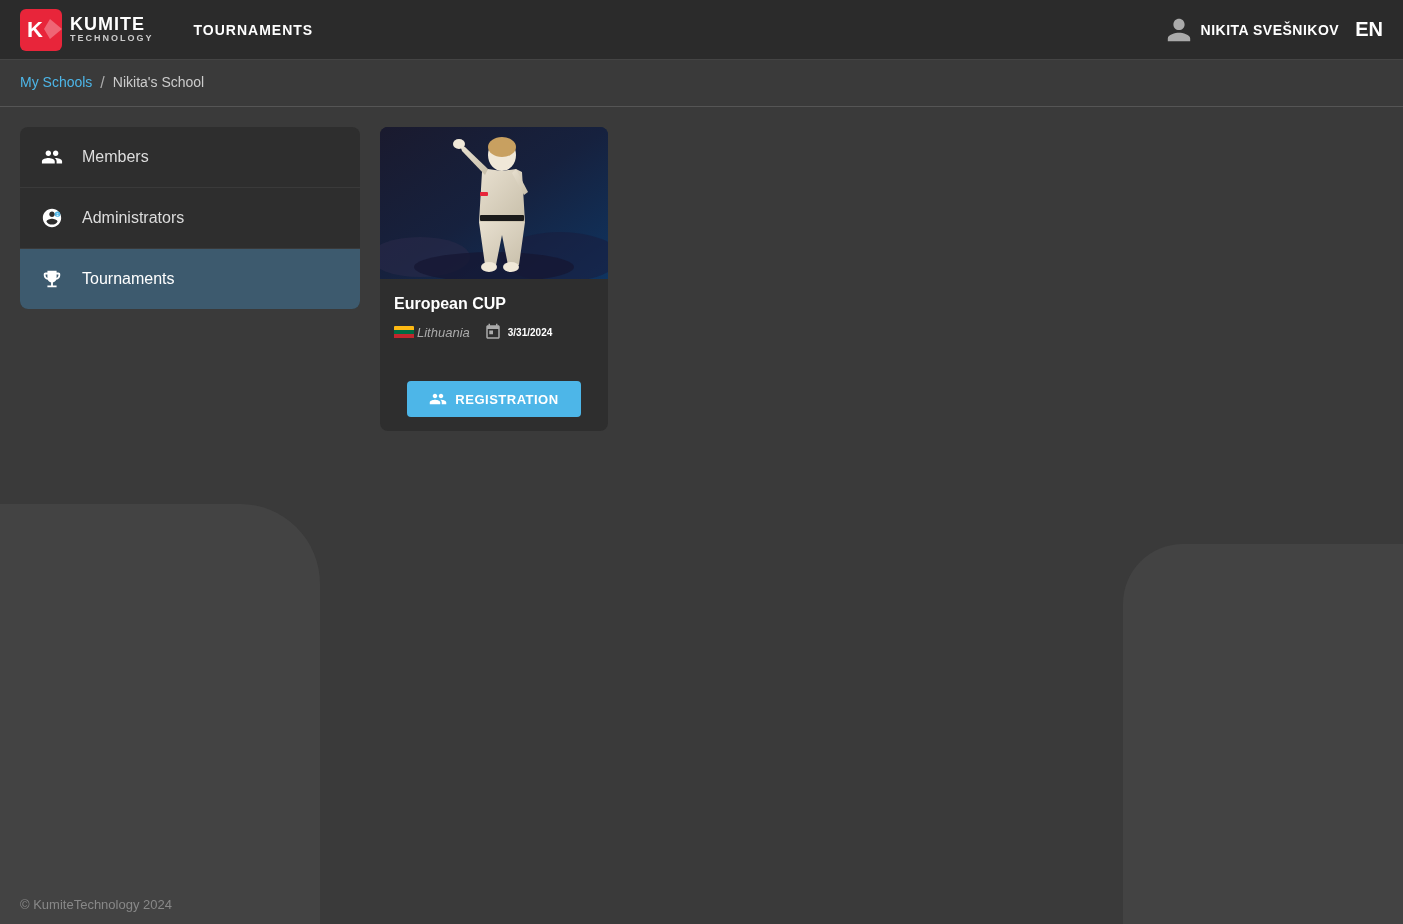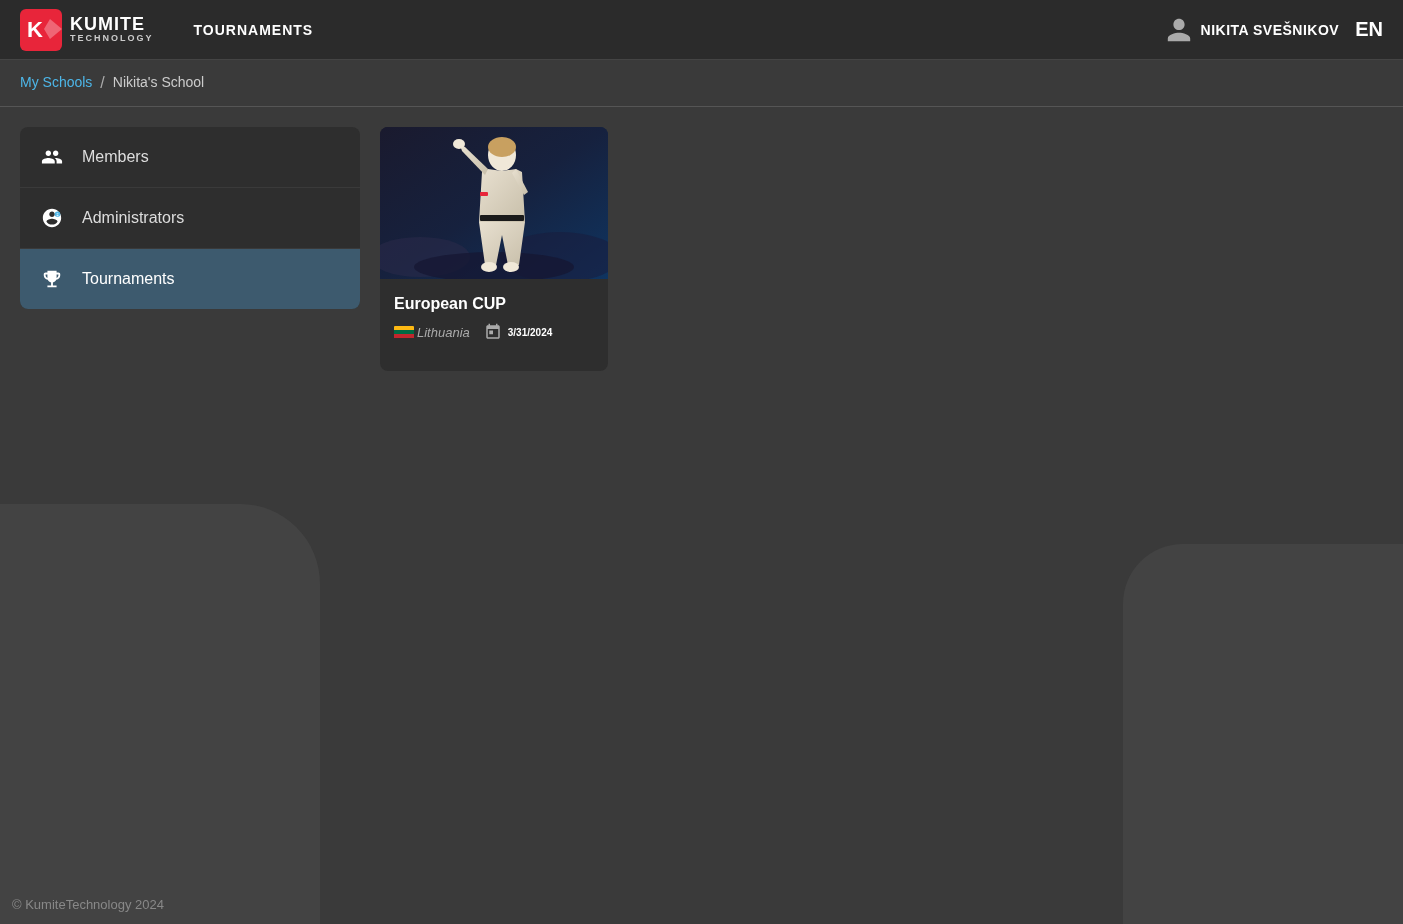--- a/index.html
+++ b/index.html
@@ -290,21 +290,21 @@
       text-transform: uppercase;
     }
 
     
     .footer {
       position: absolute;
       bottom: 0;
       left: 0;
       right: 0;
       z-index: 10;
-      padding: 12px 12px;
+      padding: 12px 20px;
       font-size: 13px;
       color: #888;
     }
   </style>
 </head>
 <body>
 
 <div class="bg-shape-left"></div>
 <div class="bg-shape-right"></div>
 
@@ -429,20 +429,28 @@
             <span>Lithuania</span>
           </div>
           <div class="card-date">
             <svg class="calendar-icon-sm" viewBox="0 0 24 24" fill="#aaa">
               <path d="M19 3h-1V1h-2v2H8V1H6v2H5c-1.11 0-1.99.9-1.99 2L3 19c0 1.1.89 2 2 2h14c1.1 0 2-.9 2-2V5c0-1.1-.9-2-2-2zm0 16H5V8h14v11zM7 10h5v5H7z"></path>
             </svg>
             <span>3/31/2024</span>
           </div>
         </div>
       </div>
+      <div class="card-footer">
+        <button class="registration-btn">
+          <svg width="18" height="18" viewBox="0 0 24 24" fill="white">
+            <path d="M16 11c1.66 0 2.99-1.34 2.99-3S17.66 5 16 5c-1.66 0-3 1.34-3 3s1.34 3 3 3zm-8 0c1.66 0 2.99-1.34 2.99-3S9.66 5 8 5C6.34 5 5 6.34 5 8s1.34 3 3 3zm0 2c-2.33 0-7 1.17-7 3.5V19h14v-2.5c0-2.33-4.67-3.5-7-3.5zm8 0c-.29 0-.62.02-.97.05 1.16.84 1.97 1.97 1.97 3.45V19h6v-2.5c0-2.33-4.67-3.5-7-3.5z"></path>
+          </svg>
+          <span>REGISTRATION</span>
+        </button>
+      </div>
     </div>
 
   </div>
 </div>
 
 <footer class="footer">
   <span>© KumiteTechnology 2024</span>
 </footer>
 
 </body></html>

